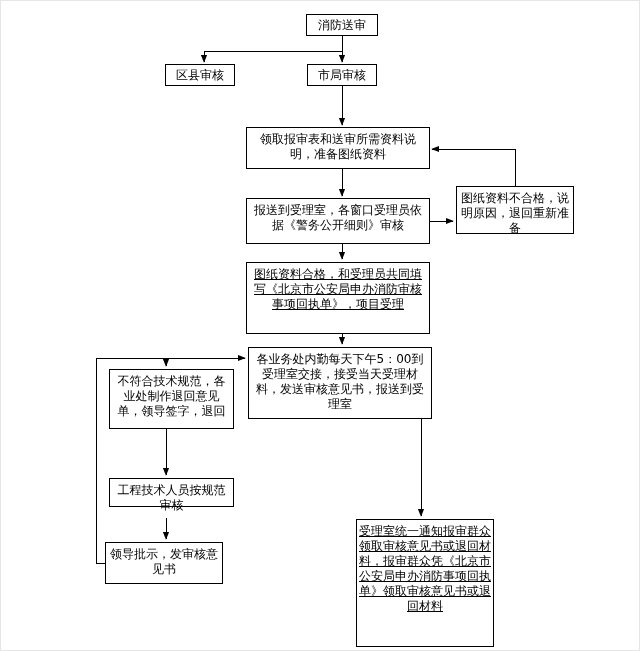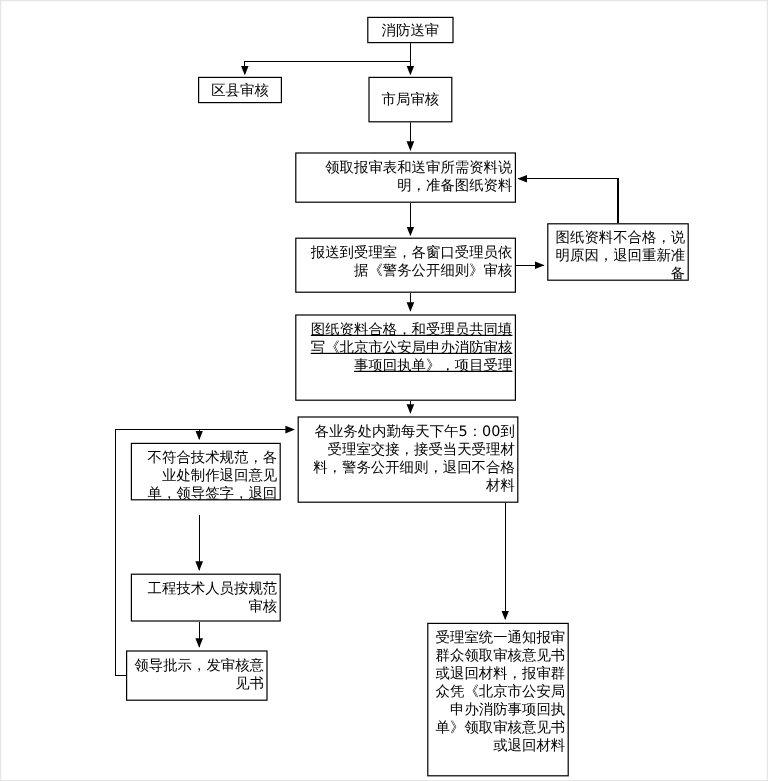--- a/index.html
+++ b/index.html
@@ -27,21 +27,21 @@
     fill: none;
     shape-rendering: crispEdges;
   }
   .node {
     position: absolute;
     border: 1px solid #000;
     background: #fff;
     font-size: 12px;
     line-height: 15px;
     padding: 4px 2px;
-    text-align: right;
+    text-align: center;
     word-break: break-all;
   }
   .node.small {
     display: flex;
     align-items: center;
     justify-content: center;
     padding: 0;
     text-align: center;
   }
 </style>
@@ -77,33 +77,33 @@
     <path class="line" d="M165 357 L165 365" marker-end="url(#arr)"></path>
     <path class="line" d="M165 428 L165 474" marker-end="url(#arr)"></path>
     <path class="line" d="M165 517 L165 538" marker-end="url(#arr)"></path>
     <path class="line" d="M104 562 L95 562 L95 357"></path>
   </svg>
 
   <div class="node small" style="left:305px; top:13px; width:72px; height:22px;">消防送审</div>
 
   <div class="node small" style="left:164px; top:63px; width:70px; height:22px;">区县审核</div>
 
-  <div class="node small" style="left:306px; top:63px; width:70px; height:38px;">市局审核</div>
+  <div class="node small" style="left:306px; top:63px; width:70px; height:22px;">市局审核</div>
 
   <div class="node" style="left:245px; top:126px; width:184px; height:42px;">领取报审表和送审所需资料说明，准备图纸资料</div>
 
   <div class="node" style="left:245px; top:197px; width:184px; height:46px;">报送到受理室，各窗口受理员依据《警务公开细则》审核</div>
 
   <div class="node" style="left:455px; top:185px; width:118px; height:48px;">图纸资料不合格，说明原因，退回重新准备</div>
 
   <div class="node" style="left:245px; top:261px; width:184px; height:72px;text-decoration:underline;">图纸资料合格，和受理员共同填写《北京市公安局申办消防审核事项回执单》，项目受理</div>
 
-  <div class="node" style="left:247px; top:346px; width:184px; height:72px;">各业务处内勤每天下午5：00到受理室交接，接受当天受理材料，警务公开细则，退回不合格材料</div>
+  <div class="node" style="left:247px; top:346px; width:184px; height:72px;">各业务处内勤每天下午5：00到受理室交接，接受当天受理材料，发送审核意见书，报送到受理室</div>
 
-  <div class="node" style="left:108px; top:368px; width:125px; height:48px;">不符合技术规范，各业处制作退回意见单，领导签字，退回</div>
+  <div class="node" style="left:108px; top:368px; width:125px; height:60px;">不符合技术规范，各业处制作退回意见单，领导签字，退回</div>
 
-  <div class="node" style="left:108px; top:477px; width:125px; height:40px;">工程技术人员按规范审核</div>
+  <div class="node" style="left:108px; top:477px; width:125px; height:29px;">工程技术人员按规范审核</div>
 
   <div class="node" style="left:104px; top:541px; width:118px; height:42px;">领导批示，发审核意见书</div>
 
-  <div class="node" style="left:355px; top:518px; width:118px; height:128px;">受理室统一通知报审群众领取审核意见书或退回材料，报审群众凭《北京市公安局申办消防事项回执单》领取审核意见书或退回材料</div>
+  <div class="node" style="left:355px; top:518px; width:138px; height:128px;text-decoration:underline;">受理室统一通知报审群众领取审核意见书或退回材料，报审群众凭《北京市公安局申办消防事项回执单》领取审核意见书或退回材料</div>
 
 </div>
 
 </body></html>

